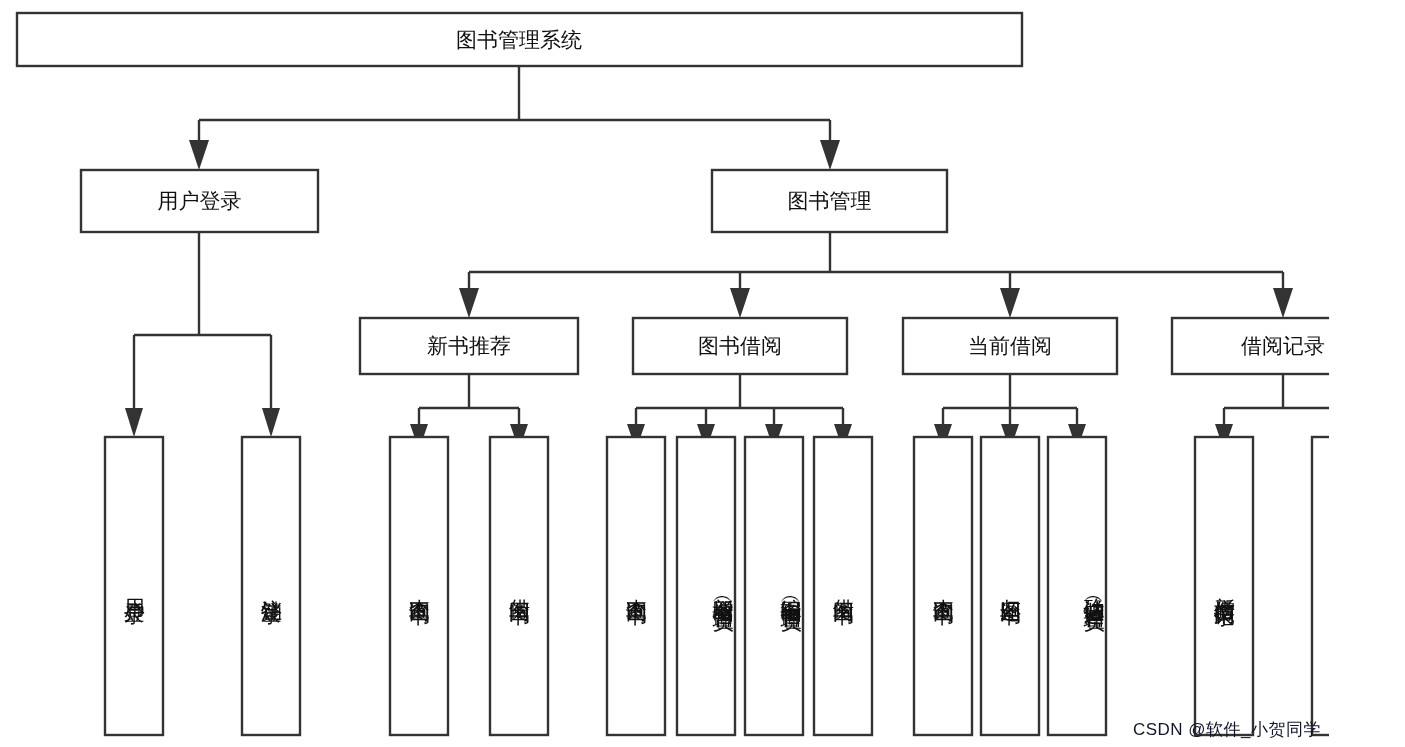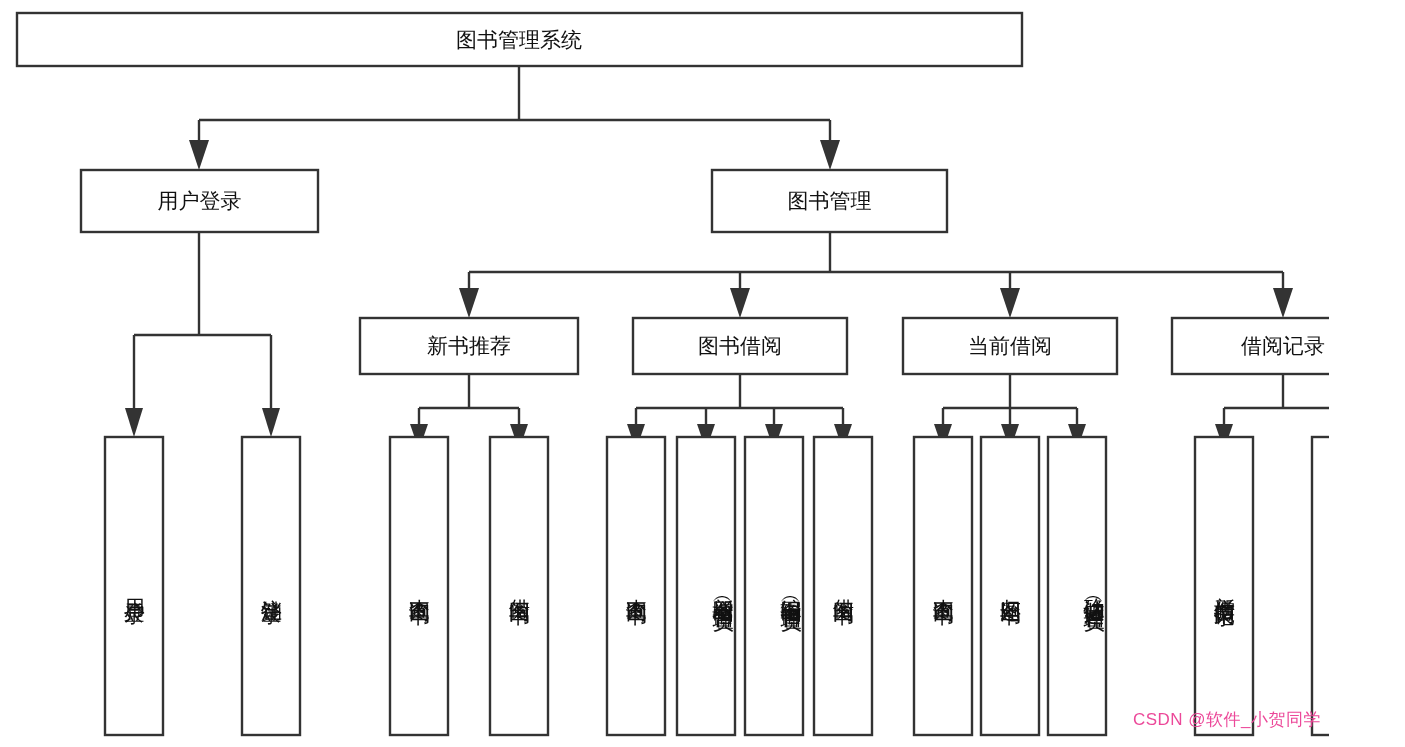--- a/index.html
+++ b/index.html
@@ -58,24 +58,24 @@
     letter-spacing: 2px;
     display: flex;
     align-items: center;
     justify-content: center;
     white-space: nowrap;
     pointer-events: none;
   }
   .watermark {
     position: absolute;
     right: 8px;
-    bottom: 16px;
+    bottom: 6px;
     font-family: "Liberation Sans", "DejaVu Sans", sans-serif;
     font-size: 17px;
-    color: #ec4899;
+    color: #0f172a;
     white-space: nowrap;
     letter-spacing: 0.5px;
   }
 </style>
 </head>
 <body>
 
 <div id="canvas">
 
   <svg id="diagram-svg" viewBox="0 0 1405 747">

